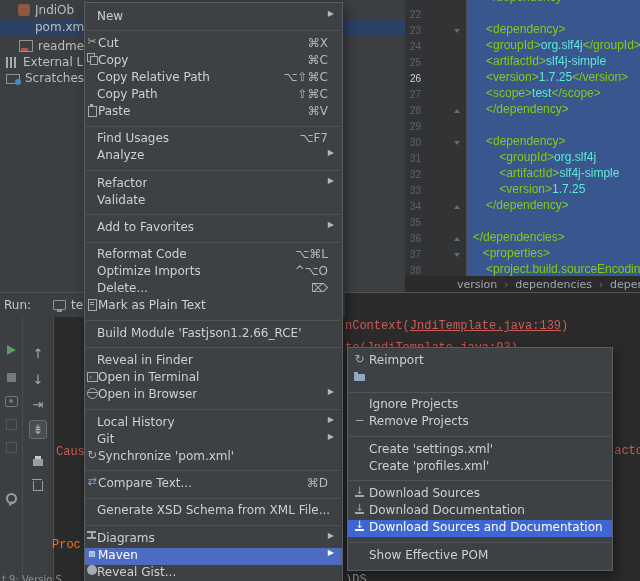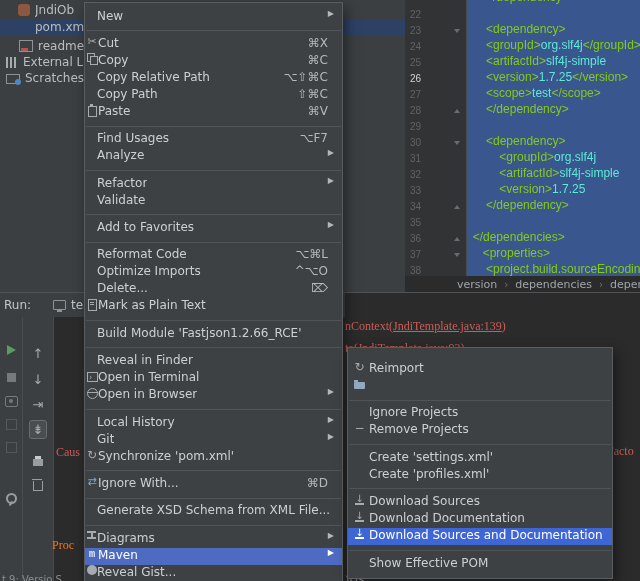--- a/index.html
+++ b/index.html
@@ -54,29 +54,29 @@
   .ri-tool-icon{width:9px;height:9px;border:1px solid #55585a}
   .ri-pin-icon{width:7px;height:7px;border:2px solid #9a9da0;border-radius:50%;position:relative}
   .ri-pin-icon::after{content:"";position:absolute;left:2px;top:6px;width:2px;height:5px;background:#9a9da0;transform:rotate(35deg)}
   .ri-up-icon::before{content:"↑"} .ri-down-icon::before{content:"↓"}
   .ri-skip-icon::before{content:"⇥"} .ri-scroll-end-icon::before{content:"⇟"}
   .ri-selbox{background:#4a4d4f;border:1px solid #6a6d6f;border-radius:3px;padding:1px 3px}
   .ri-print-icon{width:10px;height:7px;background:#9a9da0;position:relative;margin-top:4px}
   .ri-print-icon::before{content:"";position:absolute;top:-3px;left:2px;width:6px;height:3px;background:#c8cbcd}
   .ri-trash-icon{width:8px;height:9px;border:1px solid #9a9da0;border-top:none;position:relative;margin-top:2px}
   .ri-trash-icon::before{content:"";position:absolute;top:-2px;left:-2px;width:10px;height:1px;background:#9a9da0}
-  .conline{position:absolute;font-family:Liberation Serif, serif;font-size:12px;white-space:nowrap;color:#cf5b56}
+  .conline{position:absolute;font-family:Liberation Mono, monospace;font-size:12px;white-space:nowrap;color:#cf5b56}
   .conline a{color:#cf5b56;text-decoration:underline}
   .con-white{color:#f97316}.con-gray{color:#9a9da0}
   #status-frag{position:absolute;left:2px;top:281px;font-size:10px;color:#8a8d8f;white-space:nowrap}
   
   .menu{position:absolute;background:#3e4143;border:1px solid #5a5e60;box-sizing:border-box;
         box-shadow:3px 5px 12px rgba(0,0,0,.45);z-index:10}
   #context-menu{left:84px;top:2px;width:259px;height:600px;padding-top:5.5px}
-  #maven-submenu{left:347px;top:347px;width:266px;padding-top:13px;padding-bottom:5px;z-index:11}
+  #maven-submenu{left:347px;top:347px;width:266px;padding-top:5px;padding-bottom:5px;z-index:11}
   .mi{height:17px;display:flex;align-items:flex-start;font-size:12px;color:#cdd0d2;white-space:nowrap;
       padding:0 6px 0 1px;position:relative}
   #maven-submenu .mi{padding-left:2px}
   .mi .islot{flex:0 0 11px;display:flex;align-items:center;justify-content:center}
   #maven-submenu .mi .islot{flex:0 0 19px}
   .mi .ml{overflow:hidden}
   .mi .msc{margin-left:auto;color:#b6b9bb;padding-right:8px}
   .mi .marw{position:absolute;right:8px;font-size:8px;color:#b4b7b9}
   #context-menu .mi.hl{background:#4d6bc0;color:#fff}
   #maven-submenu .mi.hl{background:#3e66d4;color:#fff}
@@ -349,21 +349,21 @@
       <span class="islot">
         <span class="ic ic-sync-icon"></span>
       </span>
       <span class="ml">Synchronize 'pom.xml'</span>
     </div>
     <div class="msep"></div>
     <div class="mi">
       <span class="islot">
         <span class="ic ic-compare-icon"></span>
       </span>
-      <span class="ml">Ignore With...</span>
+      <span class="ml">Compare Text...</span>
       <span class="msc">⌘D</span>
     </div>
     <div class="msep"></div>
     <div class="mi">
       <span class="islot"></span>
       <span class="ml">Generate XSD Schema from XML File...</span>
     </div>
     <div class="msep"></div>
     <div class="mi">
       <span class="islot">

